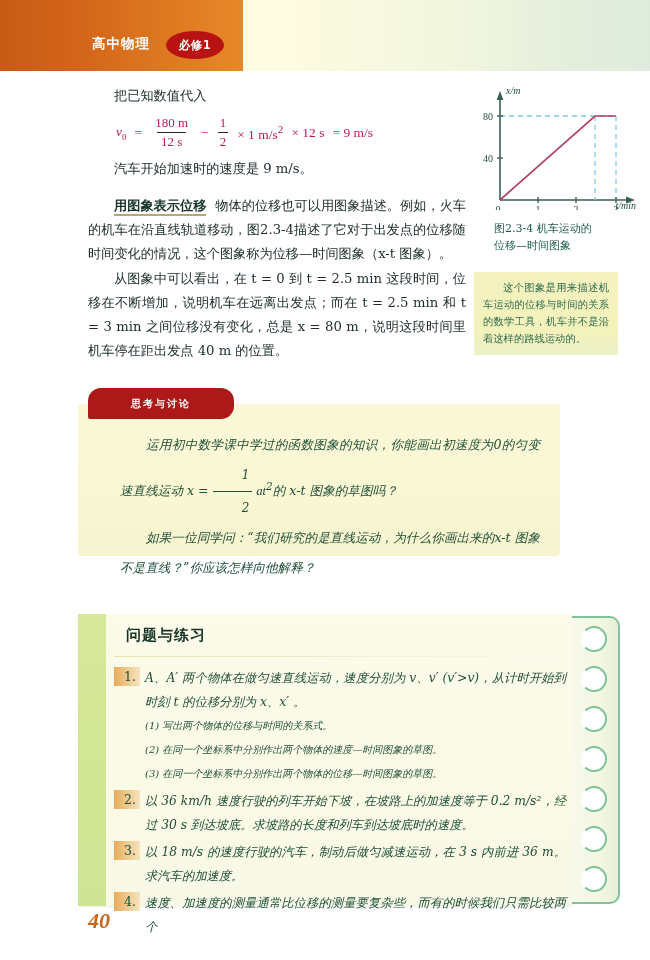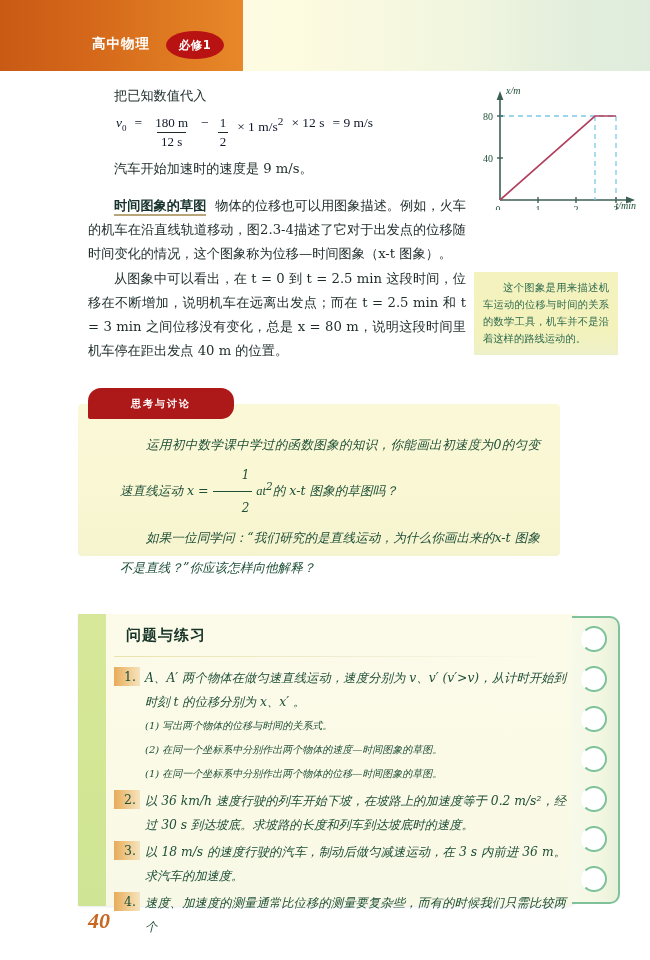--- a/index.html
+++ b/index.html
@@ -53,22 +53,22 @@
 
   .bold-head {
     font-weight: bold; color: #17332c;
     border-bottom: 2px solid #b9a57a; padding-bottom: 1px;
     margin-right: 9px;
   }
   em.v { font-family: "Liberation Serif", serif; font-style: italic; }
 
   
   .formula {
-    display: flex; justify-content: flex-start;
-    margin: 7px 0 7px 28px; font-size: 13.5px; color: #0f172a;
+    display: flex; align-items: center; justify-content: flex-start;
+    margin: 7px 0 7px 28px; font-size: 13.5px; color: #be185d;
     font-family: "Liberation Serif", serif;
   }
   .formula .lhs { font-style: italic; margin-right: 4px; }
   .formula .lhs sub { font-size: 9px; font-style: normal; }
   .frac { display: inline-flex; flex-direction: column; align-items: center;
           margin: 0 5px; vertical-align: middle; }
   .frac .num { padding: 0 4px 1px 4px; font-size: 13px; }
   .frac .den { padding: 1px 4px 0 4px; font-size: 13px; border-top: 1.3px solid #1c2b28; }
   .frac.half .num, .frac.half .den { font-size: 13px; padding-left: 2px; padding-right: 2px; }
   .op { margin: 0 4px; }
@@ -204,21 +204,21 @@
         <span class="den">2</span>
       </span>
       <span class="op"><span>× 1 m/s</span><sup>2</sup></span>
       <span class="op">× 12 s</span>
       <span class="op">= 9 m/s</span>
     </div>
 
     <p class="ctext indent">汽车开始加速时的速度是 9 m/s。</p>
 
     <p class="ctext para" style="margin-top:13px;">
-      <span style="display:inline-block;width:26px;"></span><span class="bold-head">时间图象的草图</span><span>物体的位移也可以用图象描述。例如，火车的机车在沿直线轨道移动，图2.3-4描述了它对于出发点的位移随时间变化的情况，这个图象称为位移—时间图象（x-t 图象）。</span>
+      <span style="display:inline-block;width:26px;"></span><span class="bold-head">用图象表示位移</span><span>物体的位移也可以用图象描述。例如，火车的机车在沿直线轨道移动，图2.3-4描述了它对于出发点的位移随时间变化的情况，这个图象称为位移—时间图象（x-t 图象）。</span>
     </p>
 
     <p class="ctext indent para">从图象中可以看出，在 t = 0 到 t = 2.5 min 这段时间，位移在不断增加，说明机车在远离出发点；而在 t = 2.5 min 和 t = 3 min 之间位移没有变化，总是 x = 80 m，说明这段时间里机车停在距出发点 40 m 的位置。</p>
   </div>
 
   <div class="figure">
     <svg width="175" height="128" viewBox="0 0 175 128">
 
       <line x1="30" y1="118" x2="30" y2="16" stroke="#3c5f54" stroke-width="1.6"></line>
       <polygon points="30,9 26.6,18 33.4,18" fill="#3c5f54"></polygon>
@@ -241,20 +241,24 @@
 
       <text x="36" y="12" font-family="Liberation Serif, serif" font-size="10" font-style="italic" fill="#1e4f37">x/m</text>
       <text x="166" y="127" font-family="Liberation Serif, serif" font-size="10" font-style="italic" fill="#1e4f37" text-anchor="end">t/min</text>
       <text x="23" y="38" font-family="Liberation Serif, serif" font-size="10" fill="#1e4f37" text-anchor="end">80</text>
       <text x="23" y="80" font-family="Liberation Serif, serif" font-size="10" fill="#1e4f37" text-anchor="end">40</text>
       <text x="28" y="131" font-family="Liberation Serif, serif" font-size="10" fill="#1e4f37" text-anchor="middle">0</text>
       <text x="68" y="131" font-family="Liberation Serif, serif" font-size="10" fill="#1e4f37" text-anchor="middle">1</text>
       <text x="106" y="131" font-family="Liberation Serif, serif" font-size="10" fill="#1e4f37" text-anchor="middle">2</text>
       <text x="146" y="131" font-family="Liberation Serif, serif" font-size="10" fill="#1e4f37" text-anchor="middle">3</text>
     </svg>
+    <div class="fig-caption">
+      <div>图2.3-4  机车运动的</div>
+      <div>位移—时间图象</div>
+    </div>
   </div>
 
   <div class="sidenote">这个图象是用来描述机车运动的位移与时间的关系的数学工具，机车并不是沿着这样的路线运动的。</div>
 
   <div class="discuss">
     <div class="discuss-tab">
       <span>思考与讨论</span>
     </div>
     <div class="discuss-body">
       <p>
@@ -273,21 +277,21 @@
     <div class="ex-title">问题与练习</div>
     <div class="ex-rule"></div>
 
     <div class="ex-list">
 
       <div class="ex-item">
         <div class="ex-num">1.</div>
         <div class="ex-text">A、A′ 两个物体在做匀速直线运动，速度分别为 v、v′ (v′&gt;v)，从计时开始到时刻 t 的位移分别为 x、x′ 。</div>
         <div class="ex-sub">(1) 写出两个物体的位移与时间的关系式。</div>
         <div class="ex-sub">(2) 在同一个坐标系中分别作出两个物体的速度—时间图象的草图。</div>
-        <div class="ex-sub">(1) 在同一个坐标系中分别作出两个物体的位移—时间图象的草图。</div>
+        <div class="ex-sub">(3) 在同一个坐标系中分别作出两个物体的位移—时间图象的草图。</div>
       </div>
 
       <div class="ex-item">
         <div class="ex-num">2.</div>
         <div class="ex-text">以 36 km/h 速度行驶的列车开始下坡，在坡路上的加速度等于 0.2 m/s²，经过 30 s 到达坡底。求坡路的长度和列车到达坡底时的速度。</div>
       </div>
 
       <div class="ex-item">
         <div class="ex-num">3.</div>
         <div class="ex-text">以 18 m/s 的速度行驶的汽车，制动后做匀减速运动，在 3 s 内前进 36 m。求汽车的加速度。</div>

